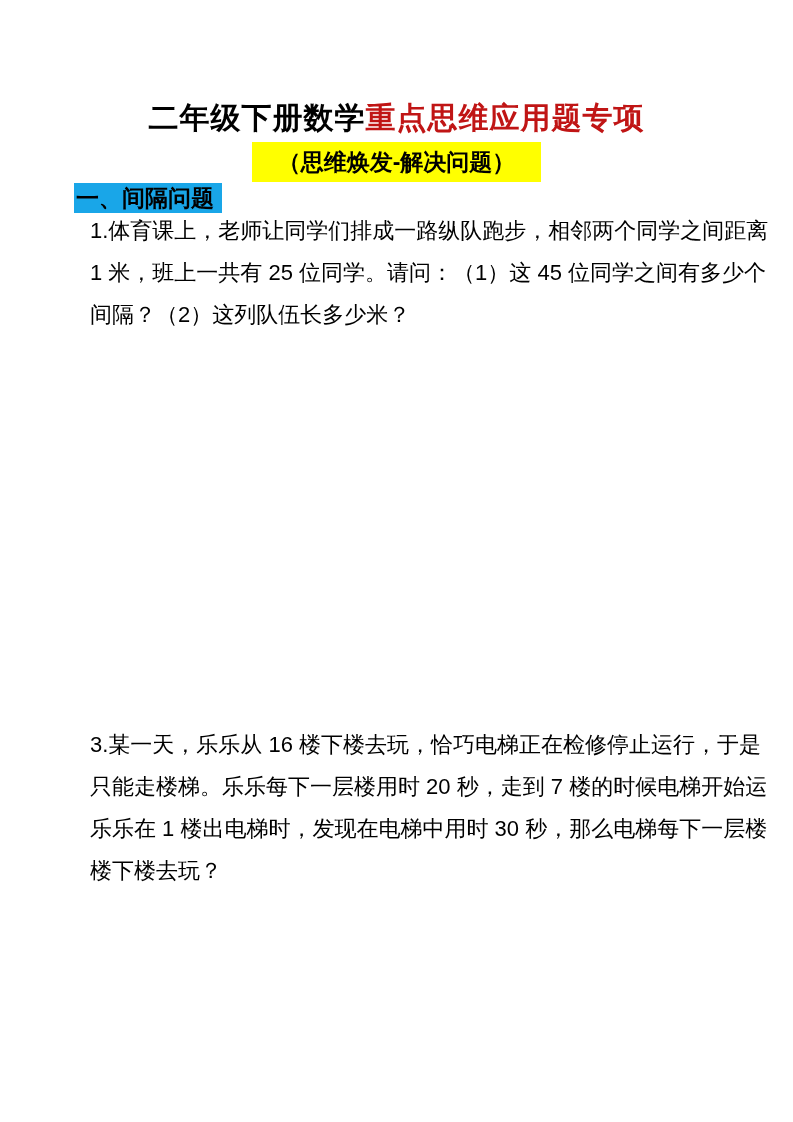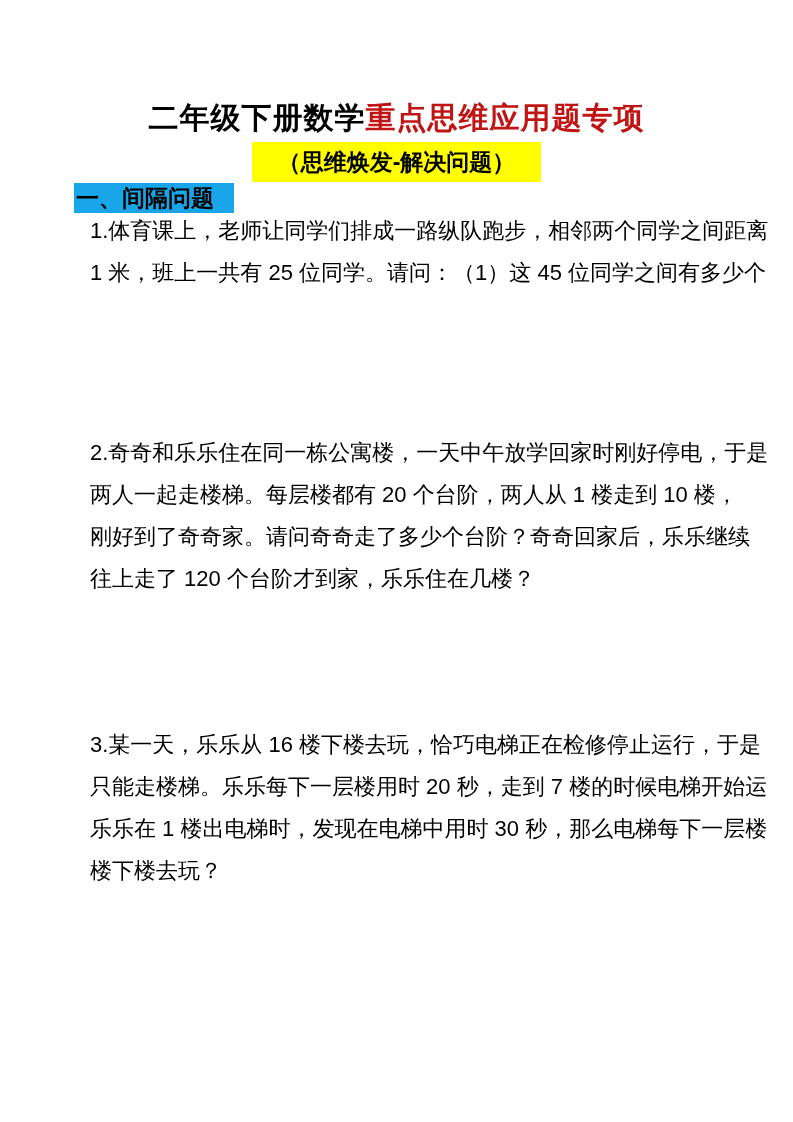--- a/index.html
+++ b/index.html
@@ -57,21 +57,21 @@
     left: 74px;
     top: 183px;
   }
   .section-highlight {
     display: inline-block;
     background: var(--section-bg);
     font-size: 23px;
     font-weight: bold;
     line-height: 30px;
     height: 30px;
-    padding: 0 20px 0 2px;
+    padding: 0 8px 0 2px;
     white-space: nowrap;
   }
   .problem {
     position: absolute;
     left: 74px;
     width: 660px;
     margin-left: 16px;
   }
   .problem .line {
     height: 42px;
@@ -96,28 +96,23 @@
     <span class="subtitle-highlight">（思维焕发-解决问题）</span>
   </div>
 
   <div class="section-header">
     <span class="section-highlight">一、间隔问题</span>
   </div>
 
   <div class="problem problem-1">
     <div class="line">1.体育课上，老师让同学们排成一路纵队跑步，相邻两个同学之间距离</div>
     <div class="line">1 米，班上一共有 25 位同学。请问：（1）这 45 位同学之间有多少个</div>
+    <div class="line">间隔？（2）这列队伍长多少米？</div>
   </div>
 
-  <div class="problem problem-2">
-    <div class="line">2.奇奇和乐乐住在同一栋公寓楼，一天中午放学回家时刚好停电，于是</div>
-    <div class="line">两人一起走楼梯。每层楼都有 20 个台阶，两人从 1 楼走到 10 楼，</div>
-    <div class="line">刚好到了奇奇家。请问奇奇走了多少个台阶？奇奇回家后，乐乐继续</div>
-    <div class="line">往上走了 120 个台阶才到家，乐乐住在几楼？</div>
-  </div>
 
   <div class="problem problem-3">
     <div class="line">3.某一天，乐乐从 16 楼下楼去玩，恰巧电梯正在检修停止运行，于是</div>
     <div class="line">只能走楼梯。乐乐每下一层楼用时 20 秒，走到 7 楼的时候电梯开始运</div>
     <div class="line">乐乐在 1 楼出电梯时，发现在电梯中用时 30 秒，那么电梯每下一层楼</div>
     <div class="line">楼下楼去玩？</div>
   </div>
 
 </div>
 

